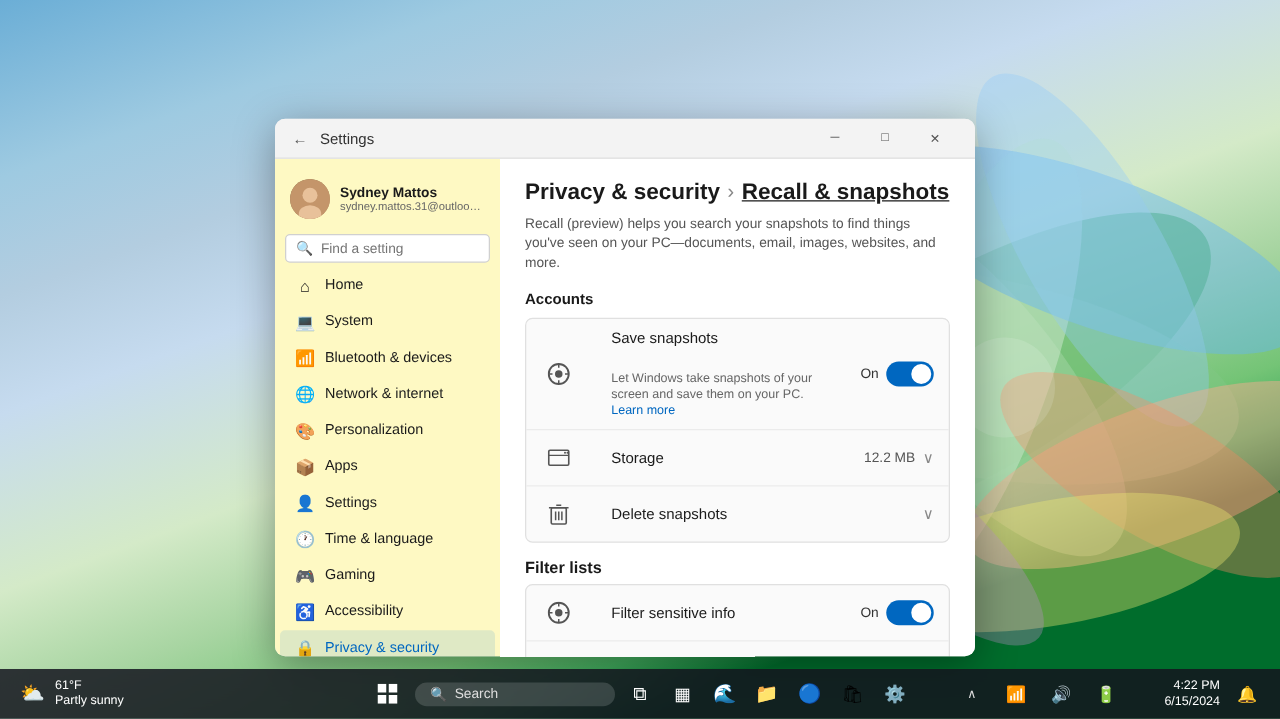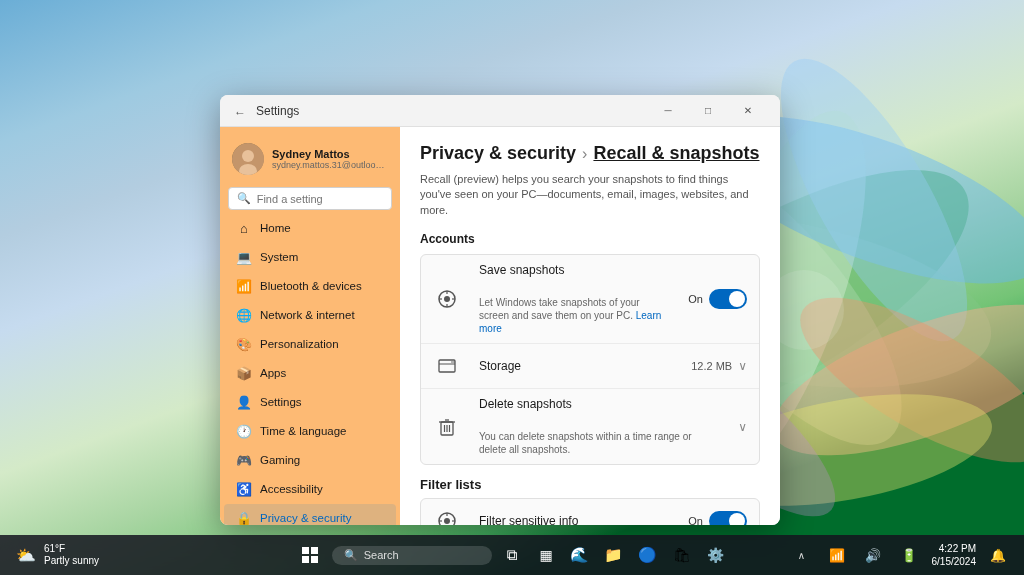--- a/index.html
+++ b/index.html
@@ -86,21 +86,21 @@
       display: flex;
       align-items: center;
       background: rgba(255,255,255,0.15);
       border-radius: 20px;
       padding: 3px 12px;
       gap: 6px;
       min-width: 160px;
     }
     .search-bar span { font-size: 11px; color: #ddd; }
     .weather-info { font-size: 10px; color: #fff; line-height: 1.2; }
-    .time-info { text-align: right; font-size: 10px; color: #fff; line-height: 1.3; }
+    .time-info { text-align: right; font-size: 10px; color: #fff; line-height: 1.3; margin-left: 24px; }
 
     
     .settings-window {
       position: absolute;
       top: 95px;
       left: 220px;
       width: 560px;
       height: 430px;
       background: #f3f3f3;
       border-radius: 8px;
@@ -152,21 +152,21 @@
     
     .window-body {
       display: flex;
       flex: 1;
       overflow: hidden;
     }
 
     
     .sidebar {
       width: 180px;
-      background: #fdba74;
+      background: #fef9c3;
       padding: 8px 0;
       flex-shrink: 0;
       overflow-y: auto;
     }
     .user-profile {
       display: flex;
       align-items: center;
       gap: 8px;
       padding: 8px 12px;
       margin-bottom: 4px;
@@ -274,21 +274,21 @@
       border: 1px solid #e0e0e0;
       border-radius: 6px;
       margin-bottom: 4px;
       background: #fafafa;
     }
 
     .setting-row {
       display: flex;
       align-items: center;
       padding: 8px 12px;
-      gap: 18px;
+      gap: 28px;
       border-bottom: 1px solid #ebebeb;
       min-height: 44px;
     }
     .setting-row:last-child { border-bottom: none; }
 
     .setting-icon {
       width: 28px;
       height: 28px;
       display: flex;
       align-items: center;
@@ -615,21 +615,20 @@
               <rect x="2" y="4" width="12" height="13" rx="1" stroke="#555" stroke-width="1.3" fill="none"></rect>
               <line x1="0" y1="4" x2="16" y2="4" stroke="#555" stroke-width="1.3"></line>
               <line x1="6" y1="2" x2="10" y2="2" stroke="#555" stroke-width="1.3"></line>
               <line x1="5.5" y1="7" x2="5.5" y2="14" stroke="#555" stroke-width="1.2"></line>
               <line x1="8" y1="7" x2="8" y2="14" stroke="#555" stroke-width="1.2"></line>
               <line x1="10.5" y1="7" x2="10.5" y2="14" stroke="#555" stroke-width="1.2"></line>
             </svg>
           </div>
           <div class="setting-text">
             <div class="setting-name">Delete snapshots</div>
-            <div class="setting-desc">You can delete snapshots within a time range or delete all snapshots.</div>
           </div>
           <div class="setting-control">
             <span class="expand-icon">∨</span>
           </div>
         </div>
       </div>
 
       <div class="filter-section-title">Filter lists</div>
 
       <div class="settings-card">

